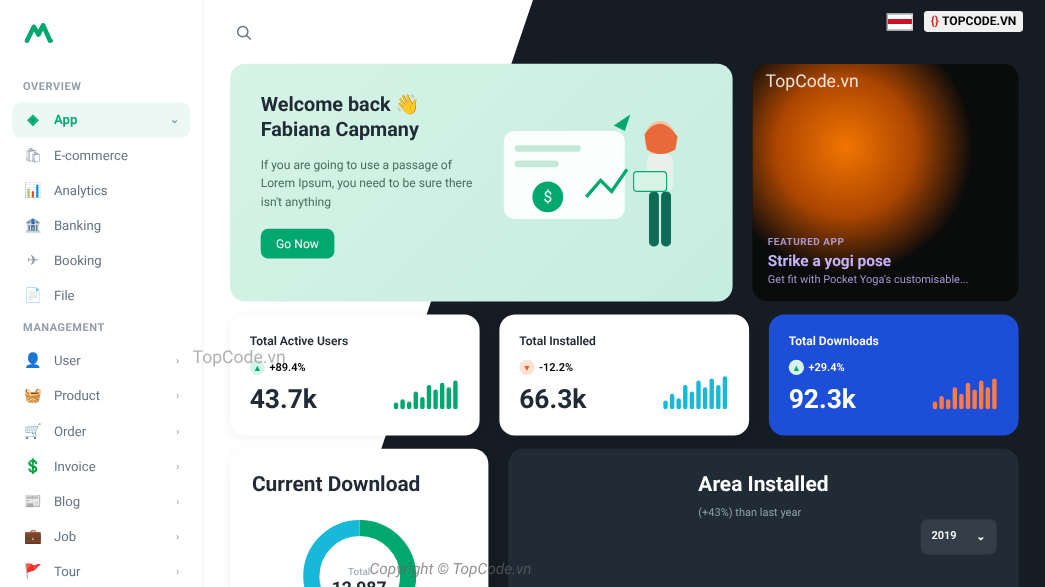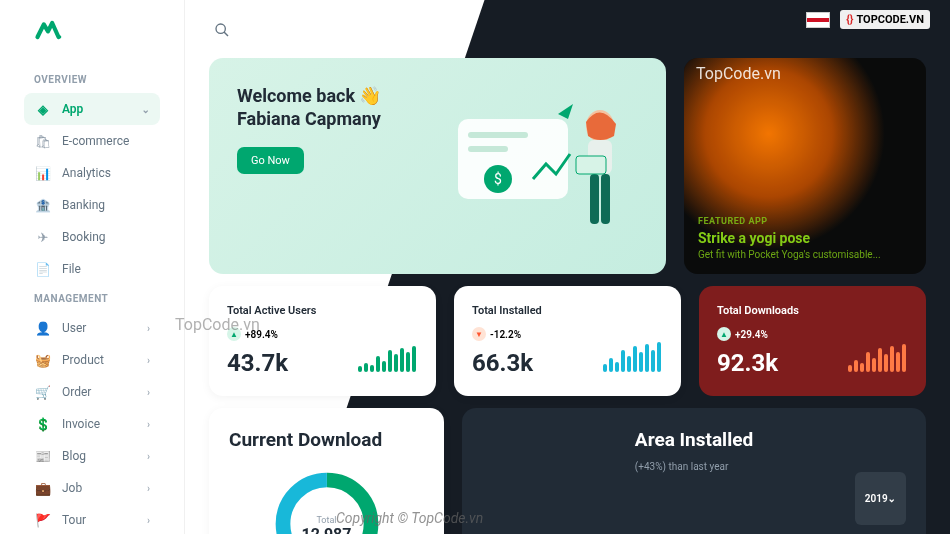--- a/index.html
+++ b/index.html
@@ -7,21 +7,21 @@
 
 .diagonal-dark {
   position: absolute; inset: 0;
   background: #161c24;
   clip-path: polygon(51% 0, 100% 0, 100% 100%, 32% 100%);
   z-index: 0;
 }
 
 .sidebar {
   position: absolute; left: 0; top: 0; width: 185px; height: 100%;
-  background: #fff; padding: 16px 16px; z-index: 3;
+  background: #fff; padding: 16px 3px; z-index: 3;
   border-right: 1px solid #f0f0f0;
 }
 .logo { padding: 0 18px 18px; }
 .logo svg { width: 28px; height: 28px; }
 .section-label { font-size: 10px; font-weight: 700; color: #919eab; letter-spacing: 0.5px; padding: 8px 18px; text-transform: uppercase; }
 .nav-item { display: flex; align-items: center; padding: 7px 18px; font-size: 12px; color: #637381; cursor: pointer; position: relative; }
 .nav-item.active { color: #00a76f; background: #ecf8f3; border-radius: 8px; margin: 0 8px; padding: 7px 10px; font-weight: 600; }
 .nav-item .nav-icon { width: 18px; height: 18px; margin-right: 10px; display: flex; align-items: center; justify-content: center; font-size: 13px; color: #919eab; }
 .nav-item.active .nav-icon { color: #00a76f; }
 .nav-item .chev { margin-left: auto; color: #919eab; font-size: 10px; }
@@ -38,29 +38,29 @@
 
 .welcome-card { flex: 1; background: linear-gradient(135deg, #d7f3e7, #c5ede0); border-radius: 14px; padding: 26px 28px; display: flex; position: relative; overflow: hidden; min-height: 170px; }
 .welcome-left { flex: 1; }
 .welcome-title { font-size: 18px; font-weight: 700; color: #212b36; line-height: 1.3; }
 .welcome-sub { font-size: 11px; color: #4a6e5f; margin-top: 12px; max-width: 230px; line-height: 1.5; }
 .go-btn { display: inline-block; margin-top: 16px; background: #00a76f; color: #fff; font-size: 11px; font-weight: 400; padding: 7px 14px; border-radius: 7px; cursor: pointer; }
 .welcome-illus { width: 200px; position: relative; }
 
 .featured-card { width: 242px; border-radius: 14px; overflow: hidden; position: relative; background: #0d1419; }
 .featured-bg { position: absolute; inset: 0; background: radial-gradient(circle at 35% 35%, #ff7b00, #b54900 30%, #0b0b0b 55%), radial-gradient(circle at 70% 50%, #1a5fff, #0b2970 30%, transparent 55%); opacity: 0.95; }
-.featured-content { position: absolute; left: 14px; right: 14px; bottom: 14px; color: #84cc16; }
+.featured-content { position: absolute; left: 14px; right: 14px; bottom: 14px; color: #c4b5fd; }
 .featured-tag { font-size: 9px; font-weight: 700; letter-spacing: 0.5px; opacity: 0.8; }
 .featured-title { font-size: 14px; font-weight: 700; margin-top: 4px; }
 .featured-desc { font-size: 10px; opacity: 0.8; margin-top: 3px; }
 .topcode-wm { position: absolute; top: 6px; left: 12px; color: #fff; font-size: 16px; font-weight: 400; opacity: 0.85; z-index: 4; }
 
 .stat-card { flex: 1; border-radius: 14px; padding: 18px; display: flex; position: relative; min-height: 110px; }
 .stat-card.light { background: #fff; box-shadow: 0 2px 10px rgba(0,0,0,0.05); }
-.stat-card.dark { background: #7f1d1d; color: #fff; }
+.stat-card.dark { background: #1d4ed8; color: #fff; }
 .stat-left { flex: 1; }
 .stat-label { font-size: 11px; font-weight: 600; color: #212b36; }
 .dark .stat-label { color: #fff; }
 .stat-change { font-size: 10px; font-weight: 600; margin-top: 10px; display: flex; align-items: center; gap: 4px; }
 .stat-change .arrow { width: 14px; height: 14px; border-radius: 50%; display: inline-flex; align-items: center; justify-content: center; font-size: 8px; }
 .arrow.up { background: #d6f5e8; color: #00a76f; }
 .arrow.down { background: #ffe3d5; color: #ff5630; }
 .stat-value { font-size: 24px; font-weight: 700; margin-top: 8px; color: #212b36; }
 .dark .stat-value { color: #fff; }
 .stat-spark { width: 60px; display: flex; align-items: flex-end; gap: 2px; align-self: flex-end; margin-bottom: 6px; }
@@ -71,21 +71,21 @@
 .chart-card.dark { background: #212b36; color: #fff; }
 .chart-title { font-size: 19px; font-weight: 700; color: #212b36; }
 .dark .chart-title { color: #fff; }
 .chart-sub { font-size: 10px; color: #919eab; margin-top: 10px; }
 .donut-wrap { display: flex; justify-content: center; margin-top: 18px; position: relative; }
 .donut-center { position: absolute; top: 50%; left: 50%; transform: translate(-50%, -30%); text-align: center; }
 .donut-center .lbl { font-size: 9px; color: #919eab; }
 .donut-center .val { font-size: 16px; font-weight: 700; color: #212b36; }
 
 .area-top { display: flex; align-items: center; flex-direction: column; }
-.year-pill { margin-left: auto; background: #323d48; color: #fff; font-size: 10px; font-weight: 600; padding: 21px 10px; border-radius: 6px; display: flex; gap: 0; align-items: flex-start; }
+.year-pill { margin-left: auto; background: #323d48; color: #fff; font-size: 10px; font-weight: 600; padding: 10px 10px; border-radius: 6px; display: flex; gap: 18px; align-items: flex-start; }
 .legend { display: flex; gap: 14px; margin-top: 10px; justify-content: flex-end; font-size: 10px; }
 .legend-item { display: flex; align-items: center; gap: 5px; }
 .legend-dot { width: 8px; height: 8px; border-radius: 50%; }
 .area-axis { font-size: 9px; color: #919eab; margin-top: 30px; }
 
 .watermark { position: absolute; color: rgba(100,100,100,0.5); font-size: 16px; z-index: 10; pointer-events: none; }
 .wm1 { left: 175px; top: 315px; }
 .wm2 { left: 336px; bottom: 8px; color: rgba(100,100,100,0.7); font-size: 14px; font-style: italic; }
 </style>
 </head>
@@ -184,20 +184,21 @@
           <line x1="15" y1="15" x2="21" y2="21" stroke="#637381" stroke-width="2"></line>
         </svg>
     </div>
   </div>
 
   <div class="row">
     <div class="welcome-card">
       <div class="welcome-left">
         <div class="welcome-title">Welcome back 👋</div>
         <div class="welcome-title">Fabiana Capmany</div>
+        <div class="welcome-sub">If you are going to use a passage of Lorem Ipsum, you need to be sure there isn't anything</div>
         <div class="go-btn">Go Now</div>
       </div>
       <div class="welcome-illus">
         <svg viewBox="0 0 200 160" width="200" height="160">
           <rect x="20" y="35" width="110" height="80" rx="10" fill="#fff" opacity="0.9"></rect>
           <rect x="30" y="48" width="60" height="6" rx="3" fill="#c5e8d8"></rect>
           <rect x="30" y="62" width="40" height="6" rx="3" fill="#c5e8d8"></rect>
           <path d="M95 95 L108 80 L118 90 L132 70" stroke="#00a76f" stroke-width="3" fill="none"></path>
           <circle cx="60" cy="95" r="14" fill="#00a76f"></circle>
           <text x="60" y="100" text-anchor="middle" fill="#fff" font-size="14">$</text>

